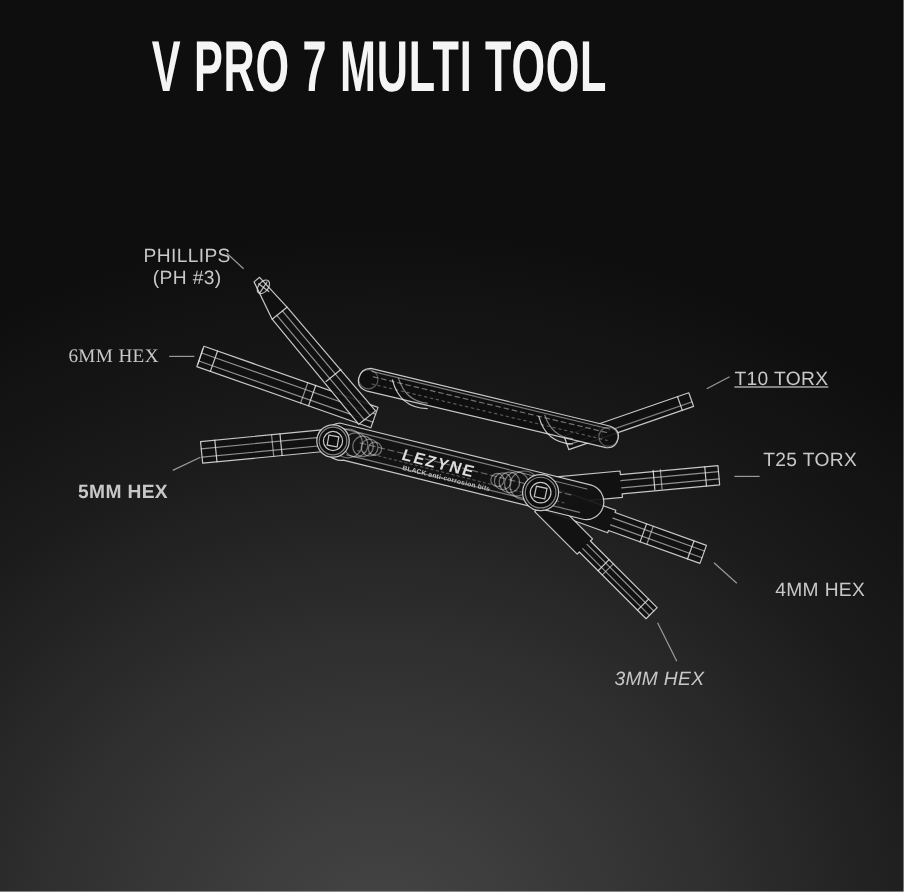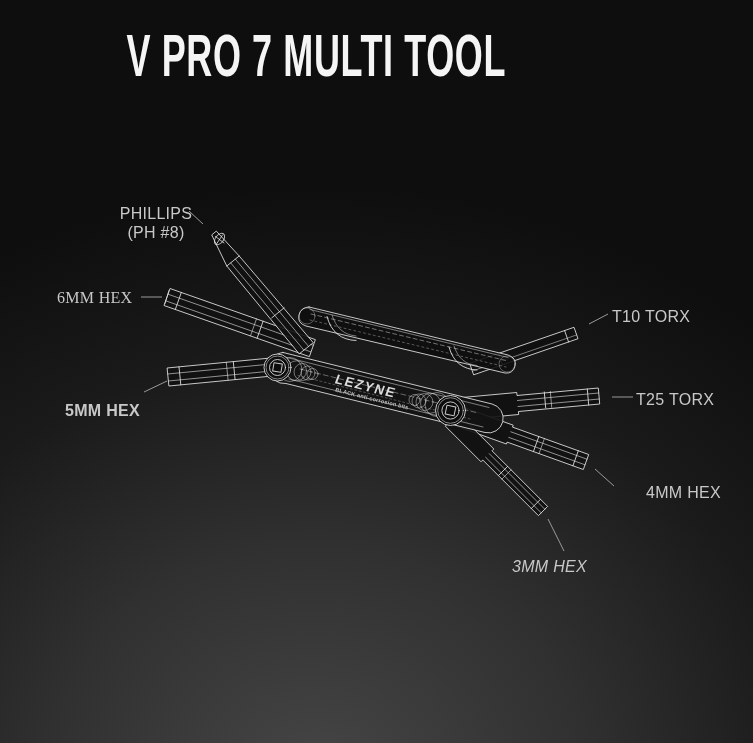--- a/index.html
+++ b/index.html
@@ -193,28 +193,28 @@
       <line x1="144" y1="392" x2="167" y2="381"></line>
       <line x1="589" y1="324" x2="608" y2="314"></line>
       <line x1="612" y1="397" x2="633" y2="397"></line>
       <line x1="595" y1="469" x2="614" y2="486"></line>
       <line x1="548" y1="519" x2="564" y2="551"></line>
     </g>
   </svg>
 
   <div class="callout center" style="left:96px; top:184px; width:120px;">
     <div>PHILLIPS</div>
-    <div>(PH #8)</div>
+    <div>(PH #3)</div>
   </div>
 
   <div class="callout" style="left:57px; top:288px;font-family:Liberation Serif, serif;">6MM HEX</div>
 
   <div class="callout" style="left:65px; top:401px;font-weight:bold;">5MM HEX</div>
 
-  <div class="callout" style="left:612px; top:307px;">T10 TORX</div>
-
-  <div class="callout" style="left:636px; top:390px;">T25 TORX</div>
+  <div class="callout" style="left:612px; top:307px;text-decoration:underline;">T10 TORX</div>
+
+  <div class="callout" style="left:636px; top:374px;">T25 TORX</div>
 
   <div class="callout" style="left:646px; top:483px;">4MM HEX</div>
 
   <div class="callout" style="left:512px; top:557px;font-style:italic;">3MM HEX</div>
 
 </div>
 
 </body></html>

